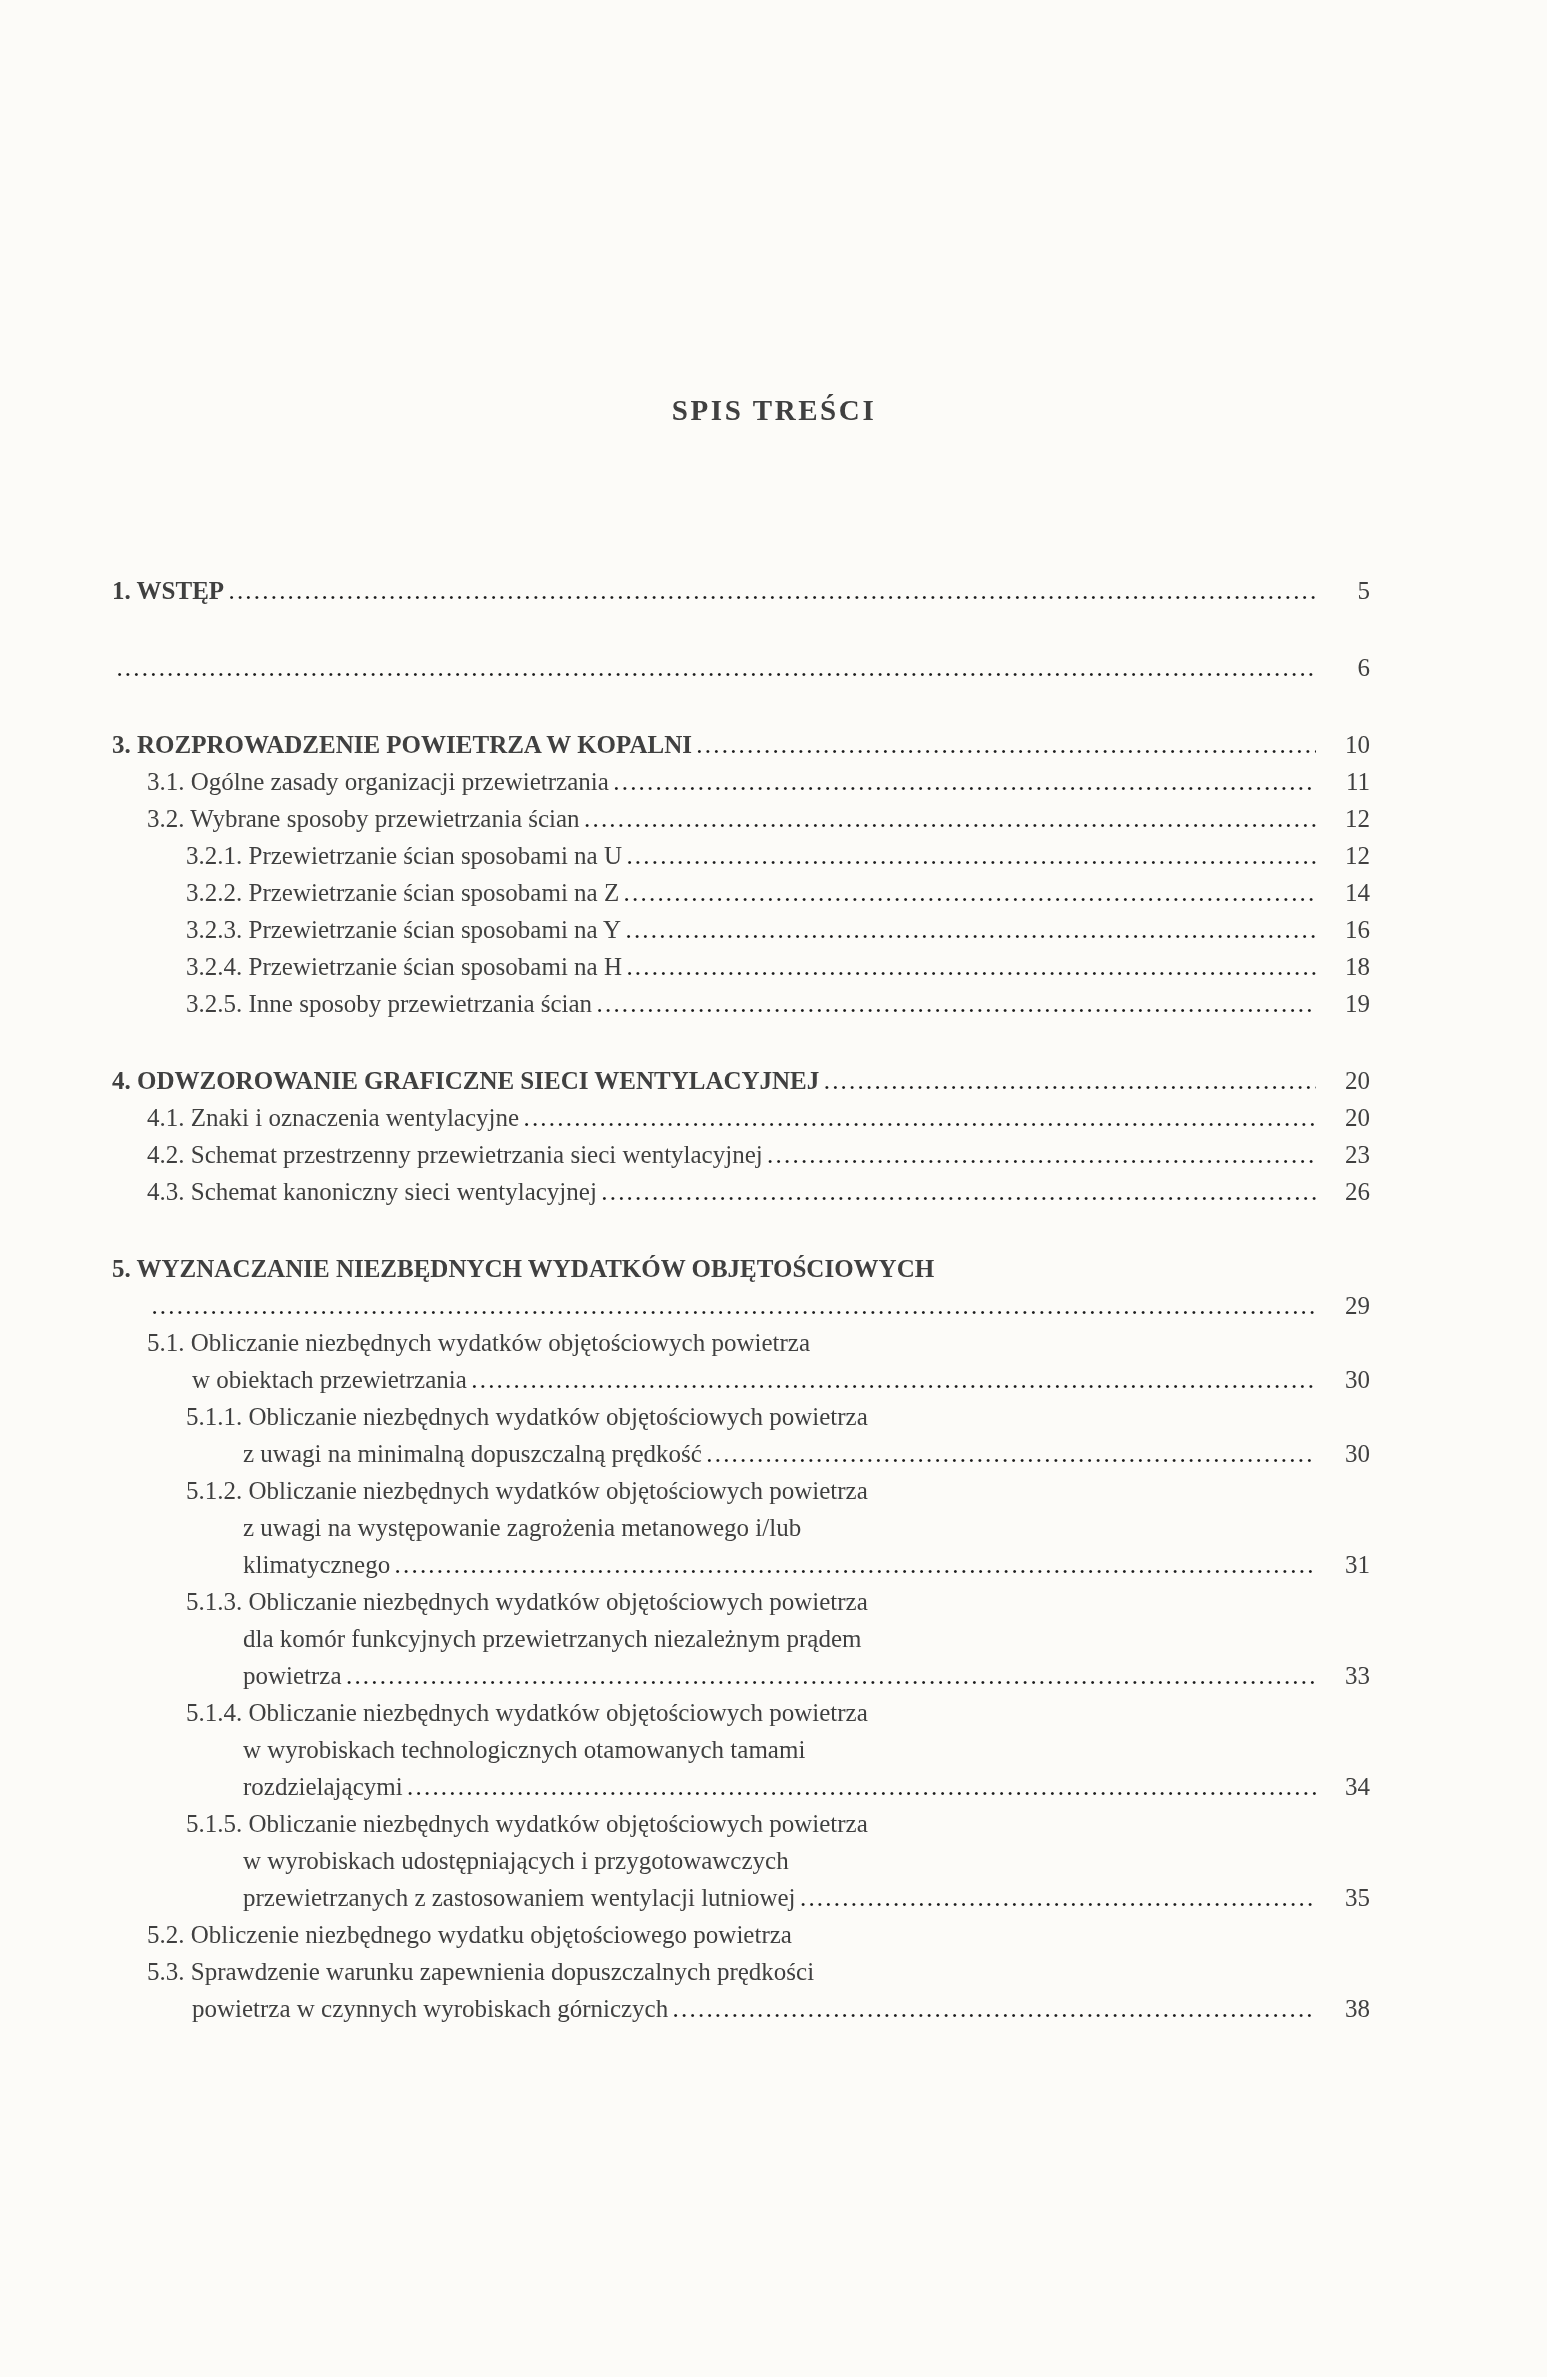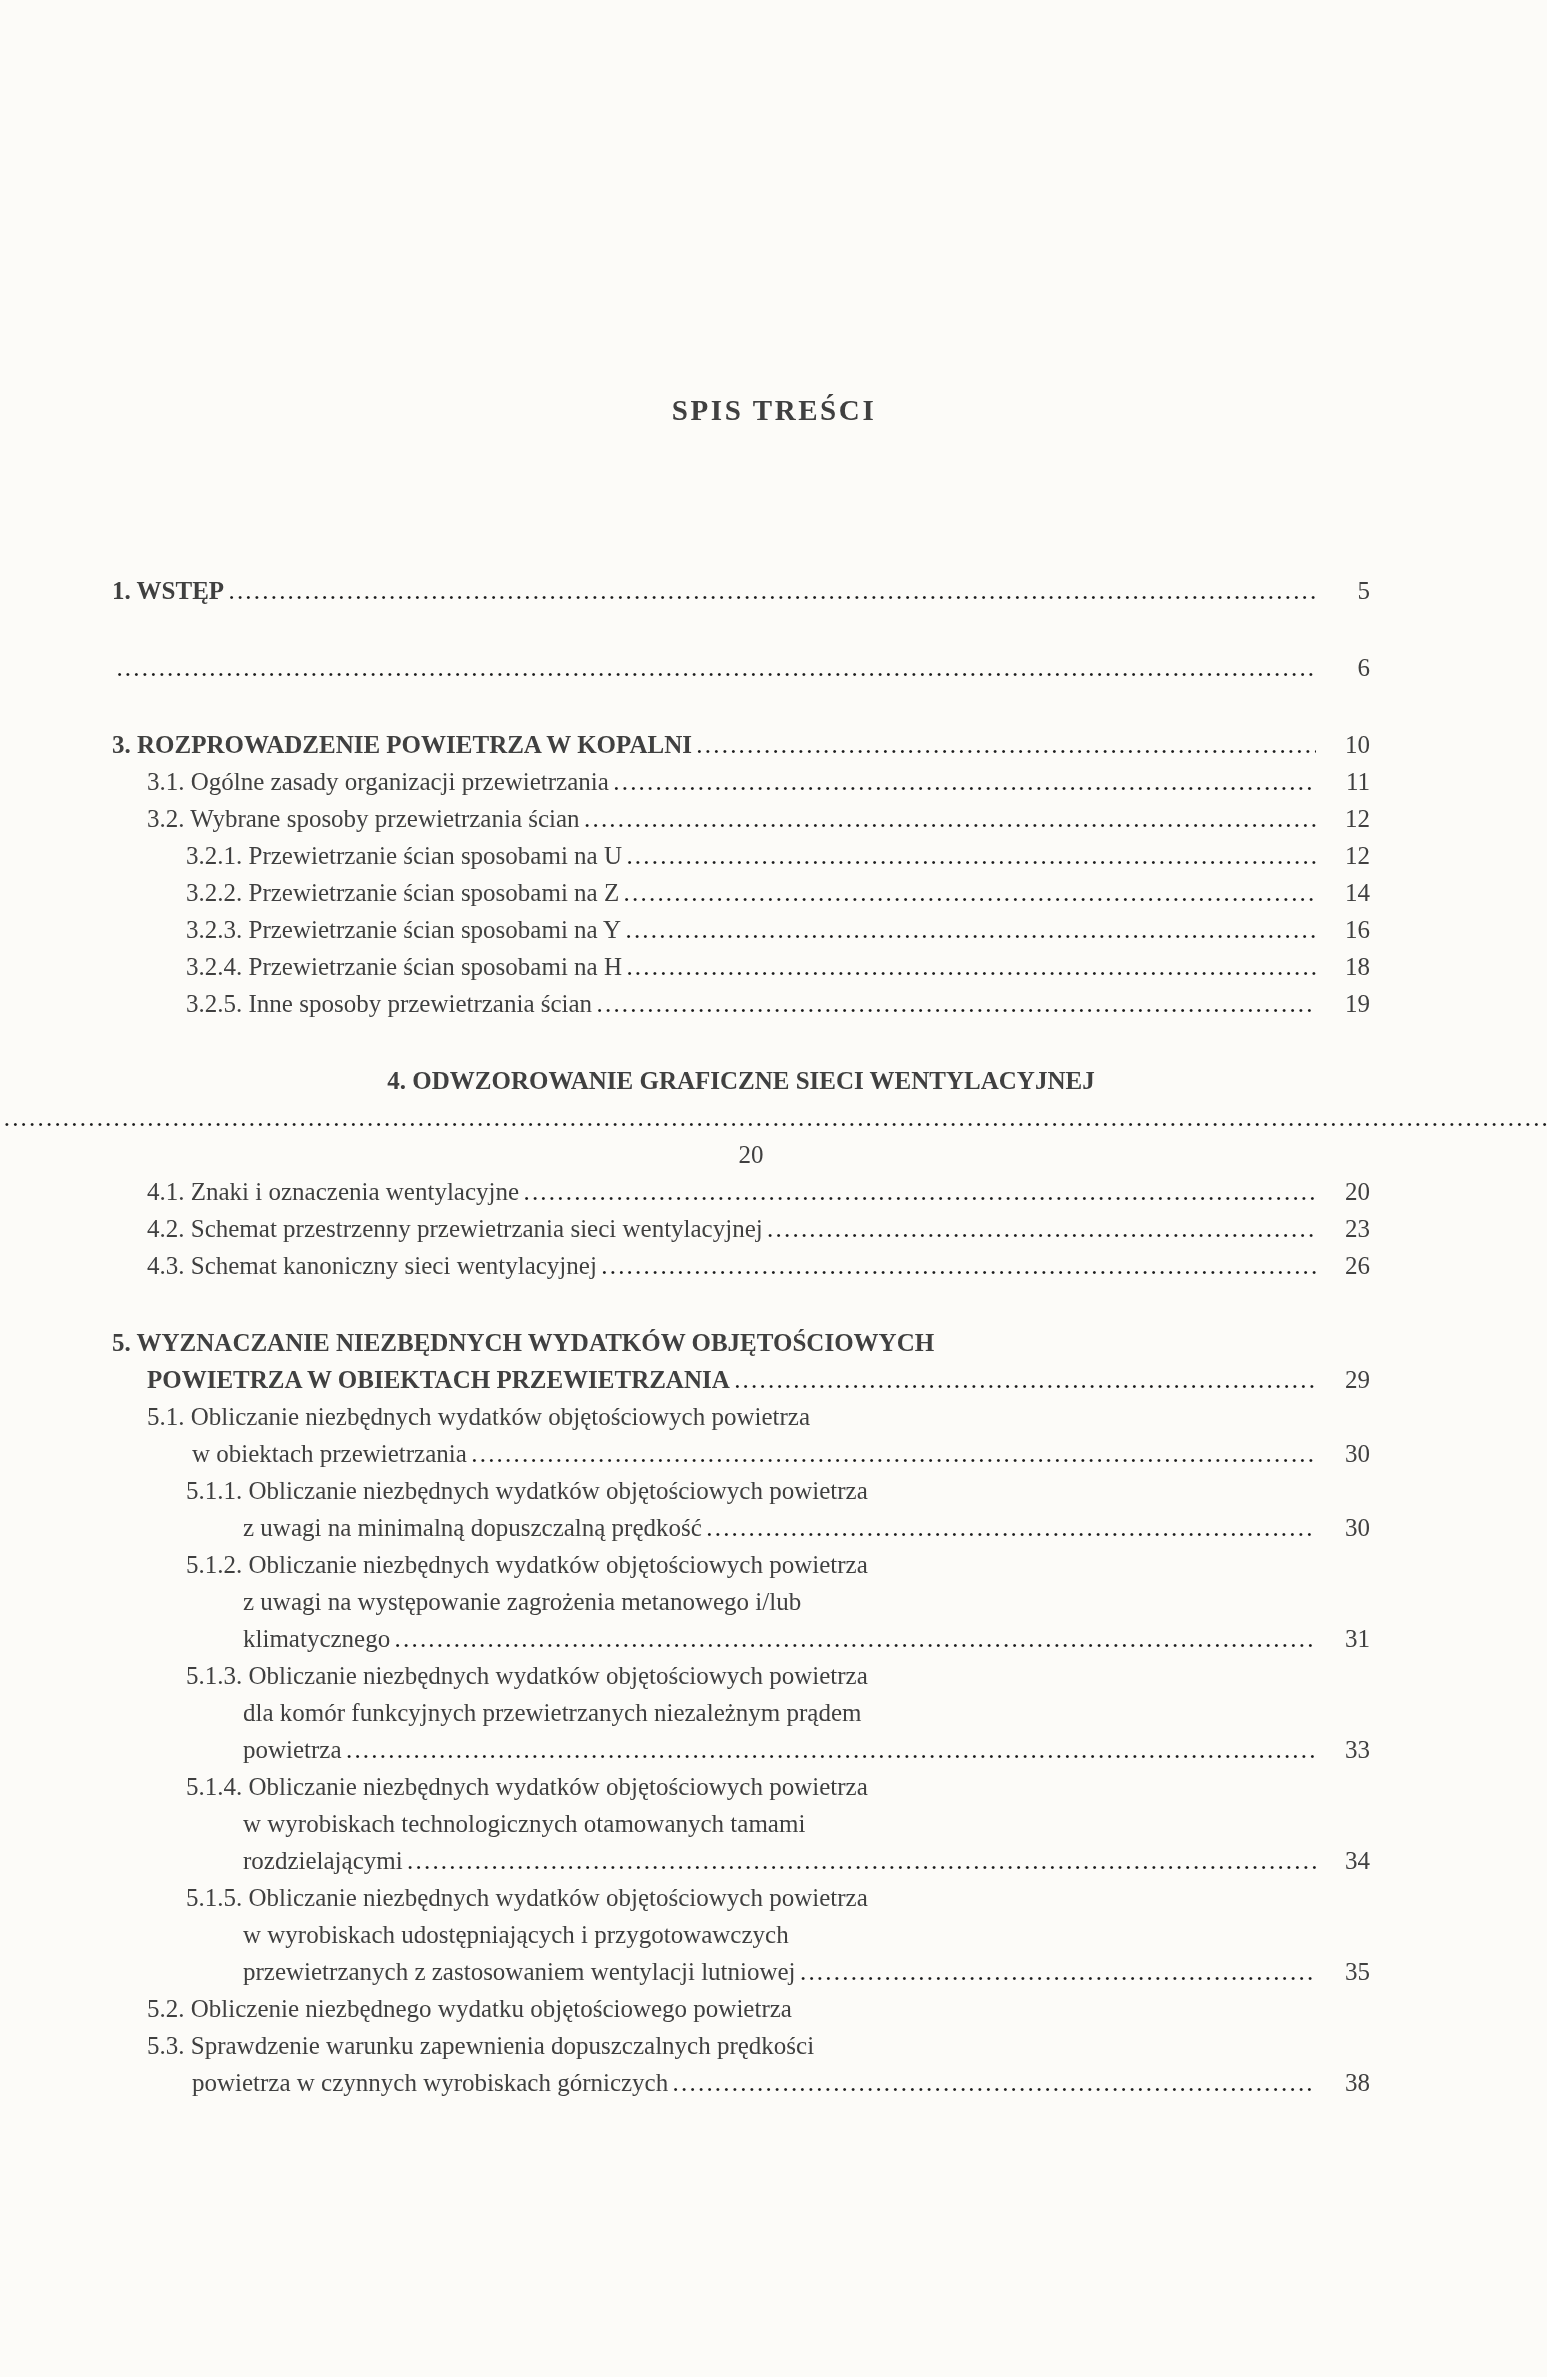--- a/index.html
+++ b/index.html
@@ -120,21 +120,21 @@
         </div>
       </div>
       <div class="entry">
         <div class="row" style="padding-left: 74px;">
           <span class="text">3.2.5. Inne sposoby przewietrzania ścian</span>
           <span class="dots"></span>
           <span class="pagenum">19</span>
         </div>
       </div>
       <div class="entry bold gap">
-        <div class="row" style="padding-left: 0px; flex-direction: column;">
+        <div class="row" style="padding-left: 0px;">
           <span class="text">4. ODWZOROWANIE GRAFICZNE SIECI WENTYLACYJNEJ</span>
           <span class="dots"></span>
           <span class="pagenum">20</span>
         </div>
       </div>
       <div class="entry">
         <div class="row" style="padding-left: 35px;">
           <span class="text">4.1. Znaki i oznaczenia wentylacyjne</span>
           <span class="dots"></span>
           <span class="pagenum">20</span>
@@ -152,21 +152,20 @@
           <span class="text">4.3. Schemat kanoniczny sieci wentylacyjnej</span>
           <span class="dots"></span>
           <span class="pagenum">26</span>
         </div>
       </div>
       <div class="entry bold gap">
         <div class="row" style="padding-left: 0px;">
           <span class="text">5. WYZNACZANIE NIEZBĘDNYCH WYDATKÓW OBJĘTOŚCIOWYCH</span>
         </div>
         <div class="row" style="padding-left: 35px;">
-          <span class="text">POWIETRZA W OBIEKTACH PRZEWIETRZANIA</span>
           <span class="dots"></span>
           <span class="pagenum">29</span>
         </div>
       </div>
       <div class="entry">
         <div class="row" style="padding-left: 35px;">
           <span class="text">5.1. Obliczanie niezbędnych wydatków objętościowych powietrza</span>
         </div>
         <div class="row" style="padding-left: 80px;">
           <span class="text">w obiektach przewietrzania</span>

